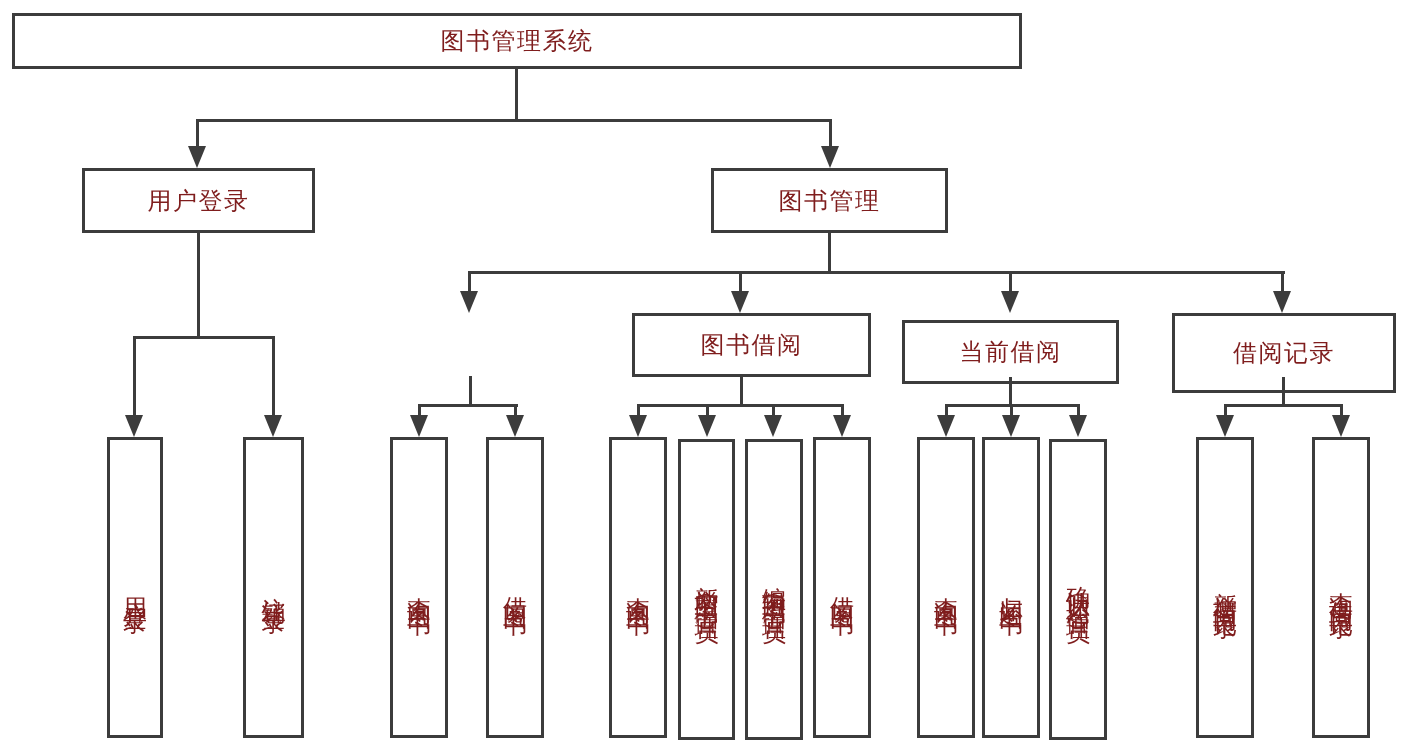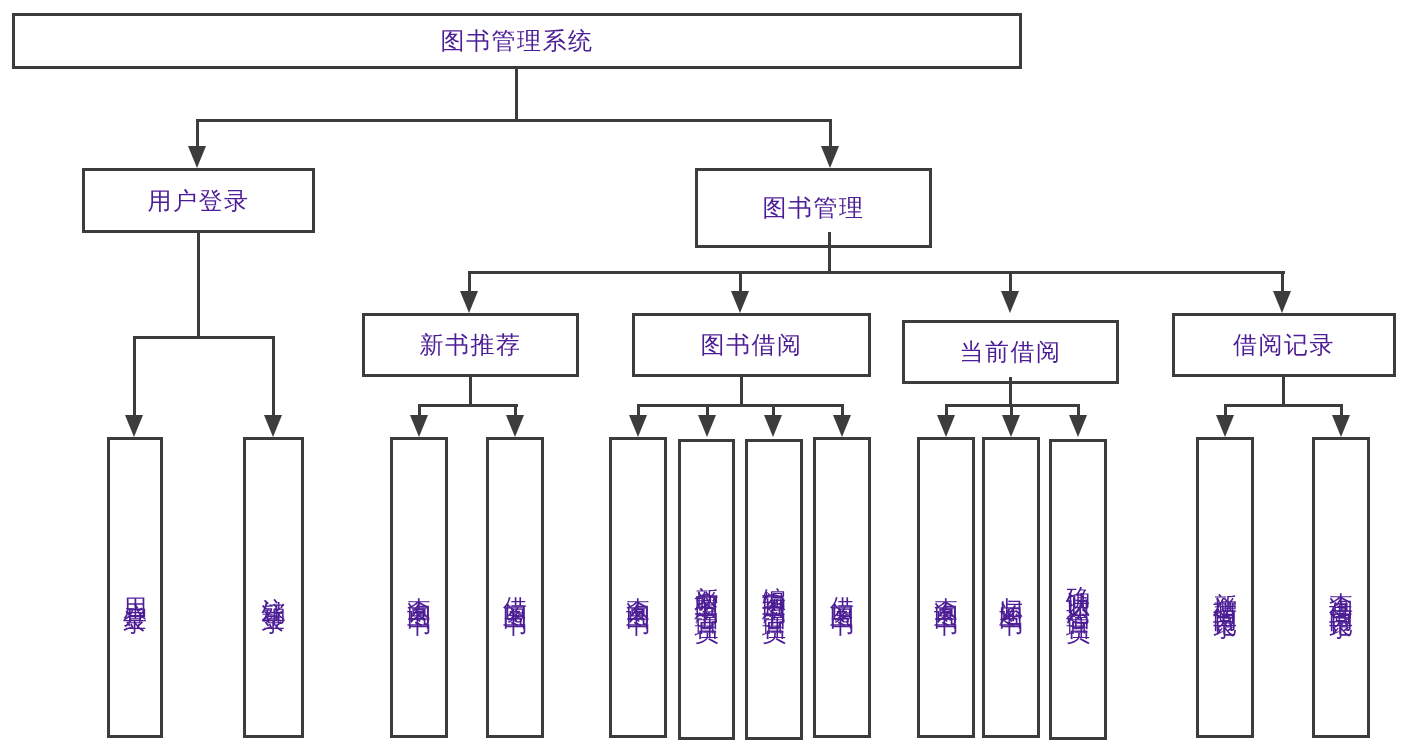--- a/index.html
+++ b/index.html
@@ -10,21 +10,21 @@
   }
   .canvas {
     position: relative; width: 1405px; height: 747px;
     background: #ffffff; overflow: hidden;
   }
   .box {
     position: absolute;
     border: 3px solid #3c3c3c;
     background: #ffffff;
     display: flex; align-items: center; justify-content: center;
-    color: #4c1d95;
+    color: #7f1d1d;
   }
   .box.h span {
     font-size: 24px; letter-spacing: 1.5px; white-space: nowrap;
   }
   .box.v span {
     writing-mode: vertical-rl;
     text-orientation: mixed;
     font-size: 24px; letter-spacing: 5px; line-height: 1;
     white-space: nowrap;
   }
@@ -54,21 +54,21 @@
   <div class="vline" style="left:515px;top:68px;height:53px"></div>
   <div class="hline" style="left:196px;top:119px;width:636px"></div>
   <div class="vline" style="left:196px;top:119px;height:30px"></div>
   <div class="arr" style="left:188px;top:146px"></div>
   <div class="vline" style="left:829px;top:119px;height:30px"></div>
   <div class="arr" style="left:821px;top:146px"></div>
 
   <div class="box h" style="left:82px;top:168px;width:233px;height:65px">
     <span>用户登录</span>
   </div>
-  <div class="box h" style="left:695px;top:168px;width:237px;height:80px">
+  <div class="box h" style="left:711px;top:168px;width:237px;height:65px">
     <span>图书管理</span>
   </div>
 
   <div class="vline" style="left:197px;top:232px;height:107px"></div>
   <div class="hline" style="left:133px;top:336px;width:142px"></div>
   <div class="vline" style="left:133px;top:336px;height:82px"></div>
   <div class="arr" style="left:125px;top:415px"></div>
   <div class="vline" style="left:272px;top:336px;height:82px"></div>
   <div class="arr" style="left:264px;top:415px"></div>
 
@@ -76,30 +76,27 @@
   <div class="hline" style="left:468px;top:271px;width:817px"></div>
   <div class="vline" style="left:468px;top:271px;height:24px"></div>
   <div class="arr" style="left:460px;top:291px"></div>
   <div class="vline" style="left:739px;top:271px;height:24px"></div>
   <div class="arr" style="left:731px;top:291px"></div>
   <div class="vline" style="left:1009px;top:271px;height:24px"></div>
   <div class="arr" style="left:1001px;top:291px"></div>
   <div class="vline" style="left:1281px;top:271px;height:24px"></div>
   <div class="arr" style="left:1273px;top:291px"></div>
 
-  <div class="box h" style="left:362px;top:313px;width:217px;height:64px">
-    <span>新书推荐</span>
-  </div>
   <div class="box h" style="left:632px;top:313px;width:239px;height:64px">
     <span>图书借阅</span>
   </div>
   <div class="box h" style="left:902px;top:320px;width:217px;height:64px">
     <span>当前借阅</span>
   </div>
-  <div class="box h" style="left:1172px;top:313px;width:224px;height:64px">
+  <div class="box h" style="left:1172px;top:313px;width:224px;height:80px">
     <span>借阅记录</span>
   </div>
 
   <div class="vline" style="left:469px;top:376px;height:31px"></div>
   <div class="hline" style="left:418px;top:404px;width:100px"></div>
   <div class="vline" style="left:418px;top:404px;height:15px"></div>
   <div class="arr" style="left:410px;top:415px"></div>
   <div class="vline" style="left:514px;top:404px;height:15px"></div>
   <div class="arr" style="left:506px;top:415px"></div>
 

